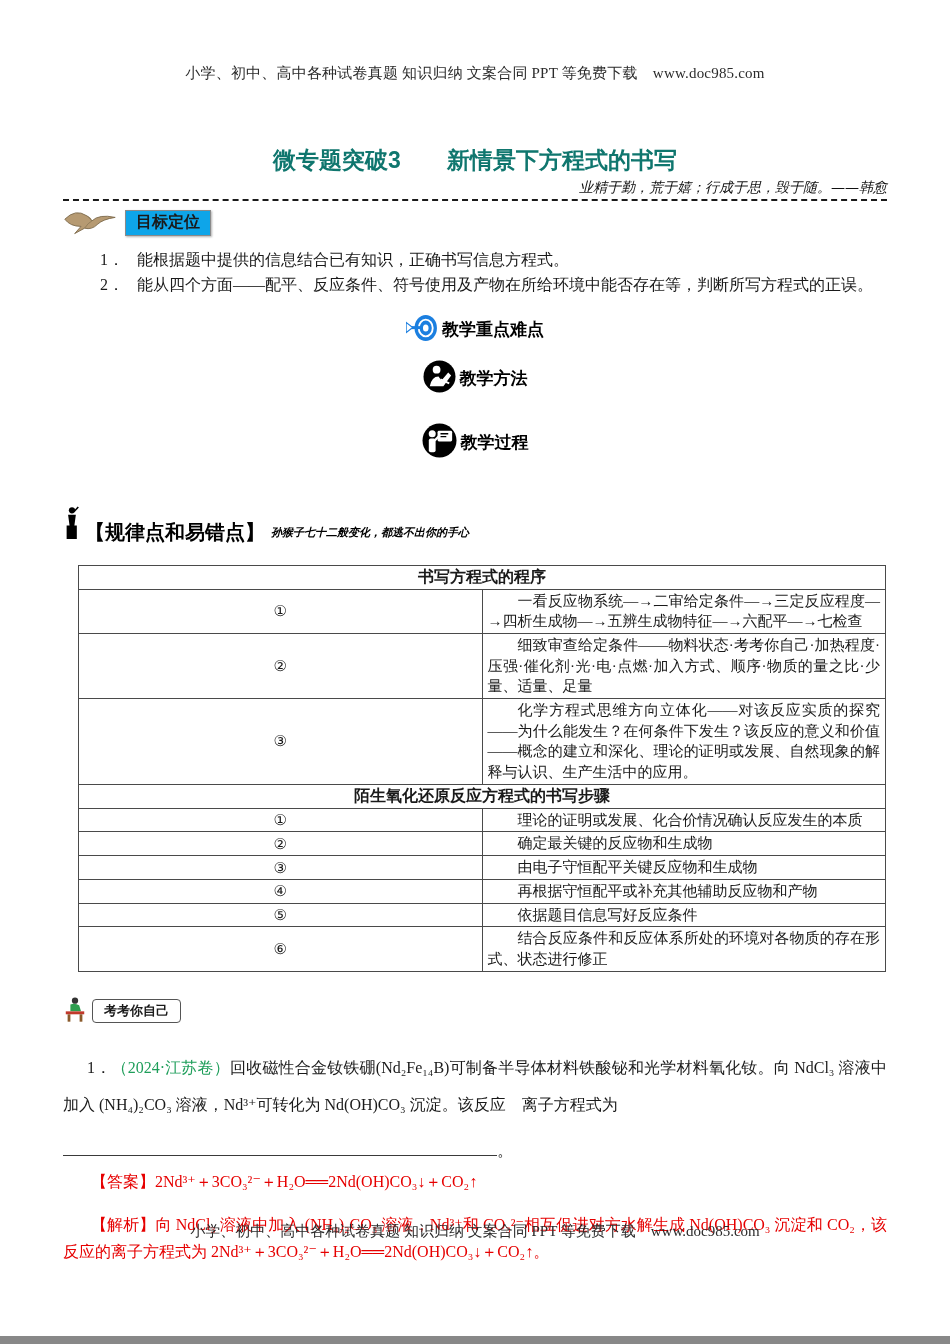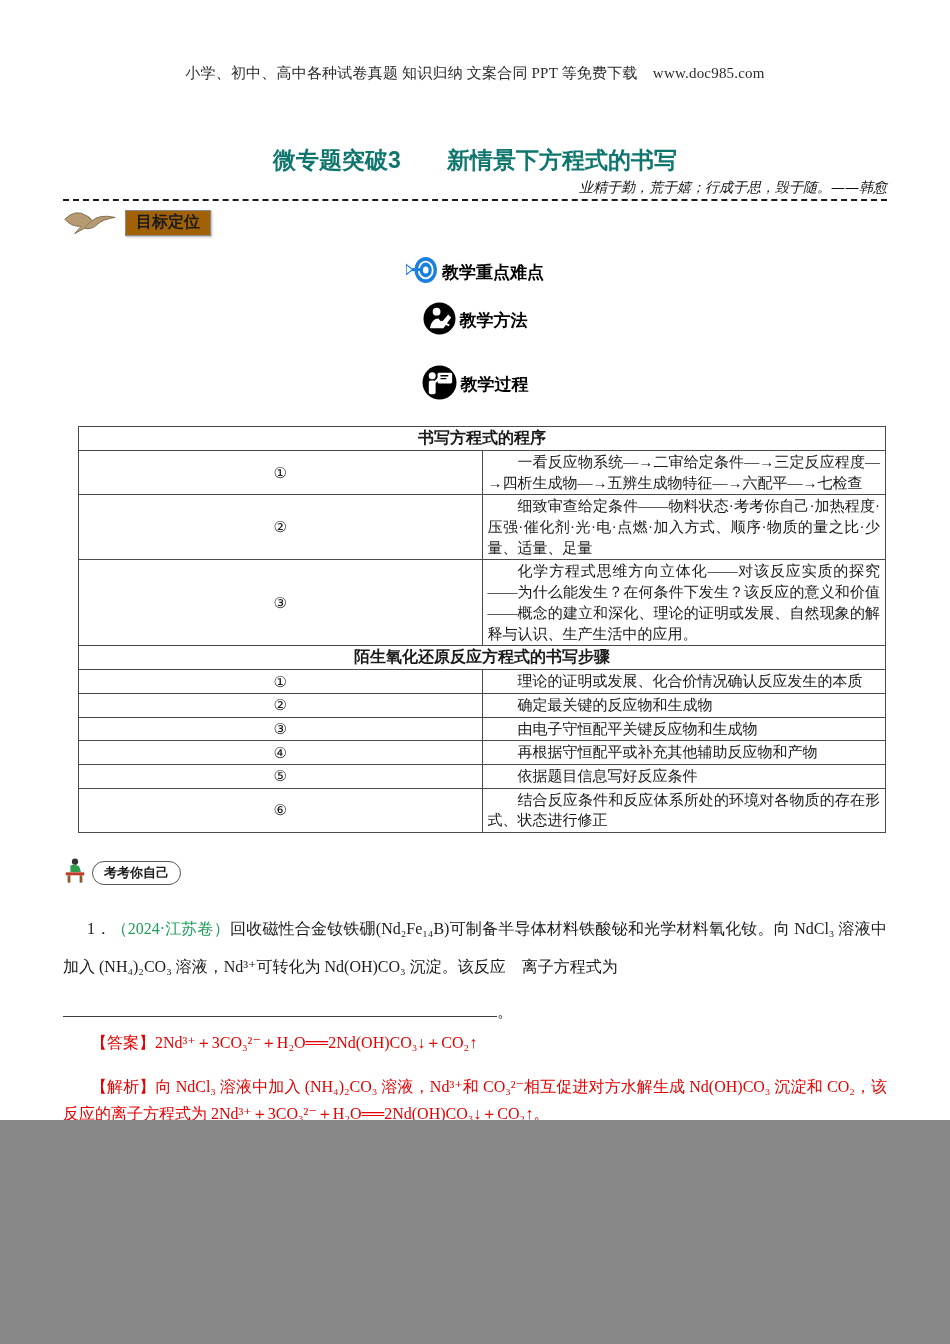--- a/index.html
+++ b/index.html
@@ -1,18 +1,18 @@
 <!DOCTYPE html>
 <html><head>
 <meta charset="utf-8">
 <style>
   html,body{margin:0;padding:0;background:#888;}
   .page{
     position:relative;
-    width:950px;height:1120px;
+    width:950px;height:1336px;
     margin:0 auto;
     background:#ffffff;
     box-sizing:border-box;
     padding:64px 63px 4px 63px;
     font-family:"Liberation Serif","DejaVu Serif",serif;
     color:#1a1a1a;
     font-size:16px;
     overflow:hidden;
   }
   .hdr{ text-align:center; font-size:15px; color:#2b2b2b; letter-spacing:.2px;}
@@ -30,21 +30,21 @@
   .h-row{ display:flex; align-items:center; gap:4px;justify-content:center; }
   .h-row .h-txt{
     font-family:"Liberation Sans","DejaVu Sans",sans-serif;
     font-weight:bold; font-size:17px; color:#000;
   }
   .goal-row{ margin-top:5px; display:flex; align-items:center; gap:8px;}
   .goal-box{
     border:1px solid #8a8a8a; box-shadow:1px 1px 2px rgba(0,0,0,.3);
     padding:1px 10px 2px 10px;
     font-family:"Liberation Sans","DejaVu Sans",sans-serif;
-    font-weight:bold; font-size:16px; background:#a16207;
+    font-weight:bold; font-size:16px; background:#0ea5e9;
   }
   .goal-list{ margin:8px 0 0 0; padding:0; list-style:none;}
   .goal-list li{ line-height:1.55; text-align:justify; padding-left:37px; text-indent:-37px; margin-left:37px;}
   .goal-list .li-num{ display:inline-block; width:37px; text-indent:0;}
   .body-p{ margin:11px 0 0 0; text-indent:2.4em; line-height:1.5;}
   .mt14{margin-top:14px;} .mt16{margin-top:16px;} .mt26{margin-top:26px;}
   .rules-row{ margin-top:44px; display:flex; align-items:flex-end; gap:6px;}
   .rules-row .h-big{
     font-family:"Liberation Sans","DejaVu Sans",sans-serif;
     font-weight:bold; font-size:20px; color:#000; line-height:1.1;
@@ -62,21 +62,21 @@
   td.t-head{
     text-align:center; font-weight:bold; font-size:16px;
     font-family:"Liberation Sans","DejaVu Sans",sans-serif;
     padding:1px 0;
   }
   td.t-num{ width:38px; text-align:center; font-size:15px; padding:0;}
   td.t-text{ font-size:15px; line-height:1.38; padding:1px 5px; text-indent:2em; text-align:justify;}
   
   .quiz-row{ margin-top:24px; display:flex; align-items:center; gap:5px;}
   .quiz-pill{
-    border:1.5px solid #555; border-radius:12px; padding:2px 11px;
+    border:1.5px solid #555; border-radius:4px; padding:2px 11px;
     font-family:"Liberation Sans","DejaVu Sans",sans-serif;
     font-weight:bold; font-size:13px; background:#fff;
   }
   
   .q1-p{ margin-top:22px; line-height:2.35; text-align:justify; text-indent:24px;}
   .src{ color:#1e9e5a; }
   .blank-line{ margin-top:10px; line-height:1.2;}
   .blank{ display:inline-block; border-bottom:1.3px solid #3a3a3a; height:15px; vertical-align:baseline;}
   .blank-w1{ width:434px; }
   .red{ color:#e60000; }
@@ -101,20 +101,24 @@
 
   <div class="goal-row">
     <span class="icon">
       <svg width="54" height="30" viewBox="0 0 60 32">
         <path d="M2 14 Q14 2 26 10 Q30 12 32 16 Q40 8 58 12 Q44 14 38 20 Q32 26 24 24 L13 30 L20 22 Q8 22 2 14 Z" fill="#b69a72" stroke="#7d6a4c" stroke-width="1"></path>
         <path d="M26 10 Q32 13 32 16 Q28 18 24 24" fill="none" stroke="#8f7b58" stroke-width="1"></path>
       </svg>
     </span>
     <span class="goal-box">目标定位</span>
   </div>
+  <ul class="goal-list">
+    <li><span class="li-num">1．</span><span>能根据题中提供的信息结合已有知识，正确书写信息方程式。</span></li>
+    <li><span class="li-num">2．</span><span>能从四个方面——配平、反应条件、符号使用及产物在所给环境中能否存在等，判断所写方程式的正误。</span></li>
+  </ul>
 
   <div class="h-row mt16">
     <span class="icon">
       <svg width="32" height="28" viewBox="0 0 34 30">
         <ellipse cx="21" cy="15" rx="12" ry="14" fill="#1b7fe0"></ellipse>
         <ellipse cx="21" cy="15" rx="7.5" ry="9" fill="none" stroke="#ffffff" stroke-width="2"></ellipse>
         <ellipse cx="21" cy="15" rx="3" ry="3.8" fill="#ffffff"></ellipse>
         <rect x="0" y="13" width="18" height="3.2" fill="#1b7fe0"></rect>
         <polygon points="0,9 7,14.5 0,20" fill="#ffffff" stroke="#1b7fe0" stroke-width="1.2"></polygon>
       </svg>
@@ -141,20 +145,31 @@
         <rect x="16" y="8" width="15" height="11" rx="1.5" fill="#fff"></rect>
         <path d="M19 11 L27 11 M19 14 L25 14" stroke="#000" stroke-width="1.4"></path>
         <circle cx="10.5" cy="11" r="3.6" fill="#fff"></circle>
         <rect x="7" y="16" width="7" height="14" rx="2" fill="#fff"></rect>
         <path d="M13 18 L18 13" stroke="#fff" stroke-width="2.4"></path>
       </svg>
     </span>
     <span class="h-txt">教学过程</span>
   </div>
 
+  <div class="rules-row">
+    <span class="icon">
+      <svg width="16" height="33" viewBox="0 0 16 34">
+        <circle cx="9" cy="4.5" r="3.2" fill="#000"></circle>
+        <path d="M11 6 L15.5 1" stroke="#000" stroke-width="1.6"></path>
+        <path d="M5 9 L13 9 L11.5 20 L14 20 L14 34 L3.5 34 L3.5 20 L6.5 20 Z" fill="#000"></path>
+      </svg>
+    </span>
+    <span class="h-big">【规律点和易错点】</span>
+    <span class="h-note">孙猴子七十二般变化，都逃不出你的手心</span>
+  </div>
 
   <table class="rules-table">
     <tbody>
         <tr>
       <td class="t-head" colspan="2">书写方程式的程序</td>
     </tr>
     <tr>
       <td class="t-num">①</td>
       <td class="t-text">一看反应物系统—→二审给定条件—→三定反应程度—→四析生成物—→五辨生成物特征—→六配平—→七检查</td>
     </tr>

